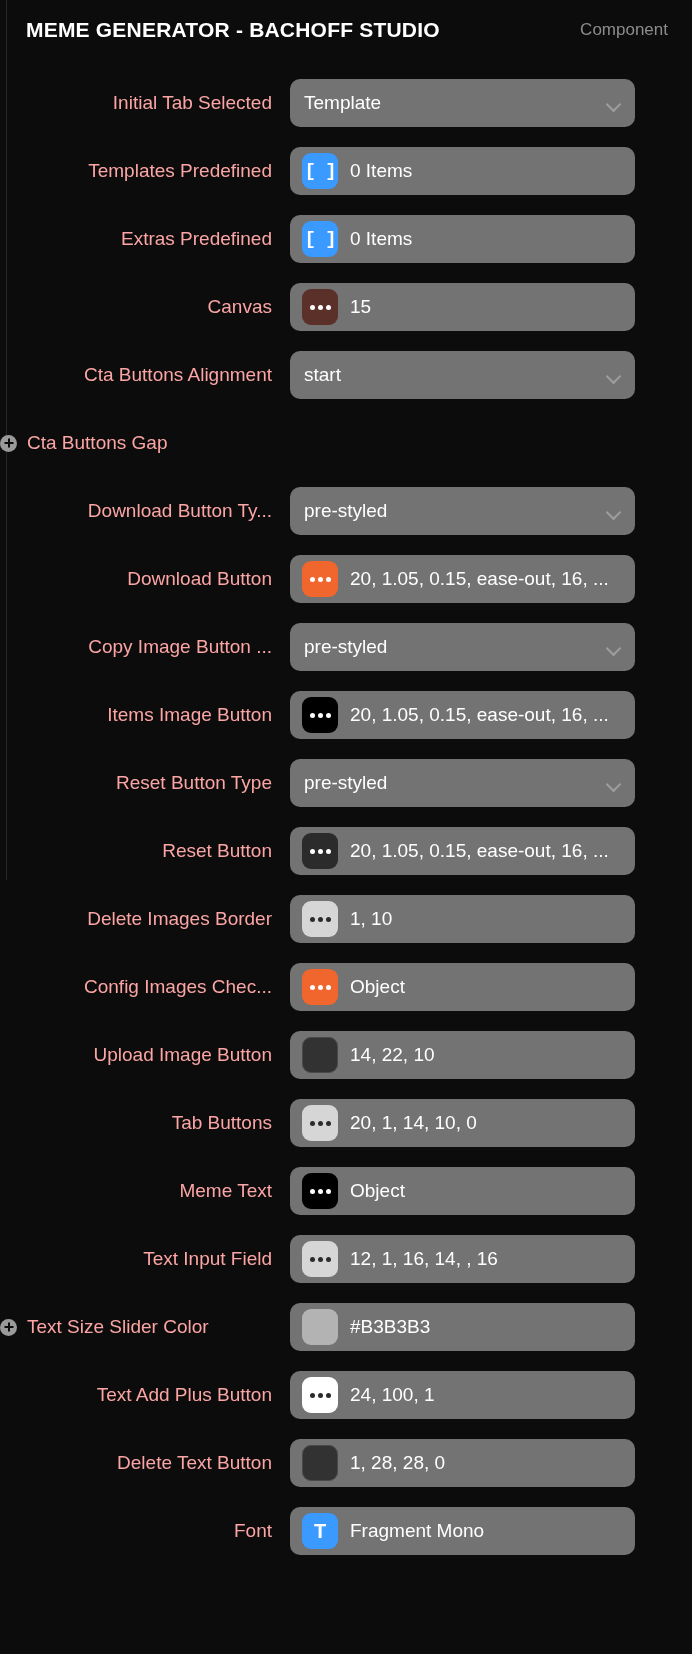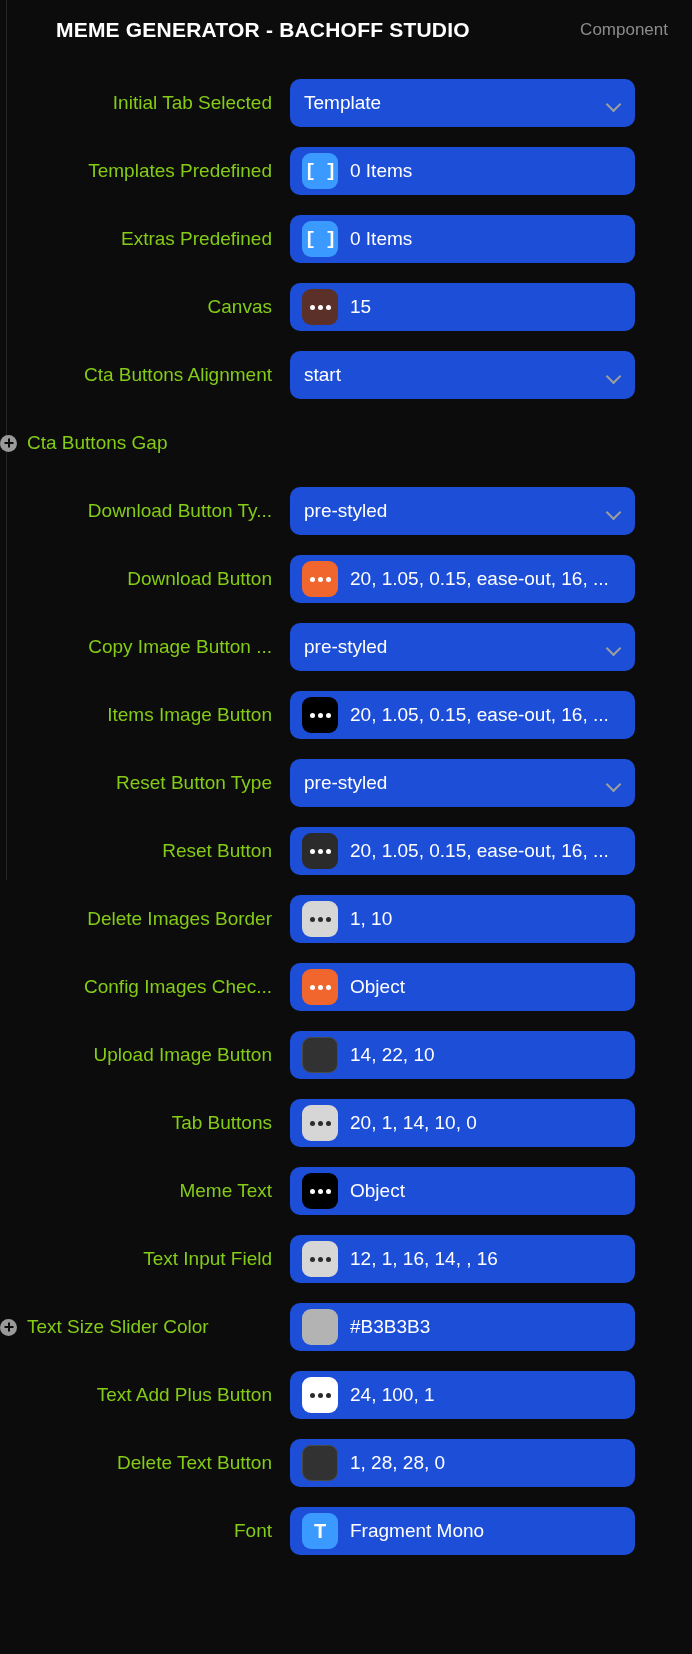--- a/index.html
+++ b/index.html
@@ -36,21 +36,20 @@
   }
 
   
   #header {
     position: relative;
     height: 60px;
     display: flex;
     align-items: center;
     justify-content: space-between;
     padding: 0 24px 0 26px;
-    margin-left: 30px;
   }
   #header-title {
     font-size: 21px;
     font-weight: 700;
     letter-spacing: 0.2px;
     color: #ffffff;
     white-space: nowrap;
   }
   #header-kind {
     font-size: 17px;
@@ -78,21 +77,21 @@
     display: flex;
     align-items: center;
     justify-content: flex-end;
     padding-right: 18px;
     gap: 9px;
   }
 
   .row-label {
     font-size: 19px;
     font-weight: 400;
-    color: #84cc16;
+    color: #fca5a5;
     white-space: nowrap;
     overflow: hidden;
     text-overflow: ellipsis;
   }
 
   
   .plus-badge {
     flex: 0 0 auto;
     width: 17px;
     height: 17px;
@@ -118,21 +117,21 @@
   .row-control {
     flex: 1 1 auto;
     display: flex;
     align-items: center;
     gap: 14px;
     padding-right: 57px;
   }
 
   
   .field {
-    background: #1d4ed8;
+    background: #737373;
     border-radius: 10px;
     height: 48px;
     display: flex;
     align-items: center;
     flex: 1 1 auto;
     min-width: 0;
     padding: 0 14px;
     gap: 12px;
     position: relative;
   }

